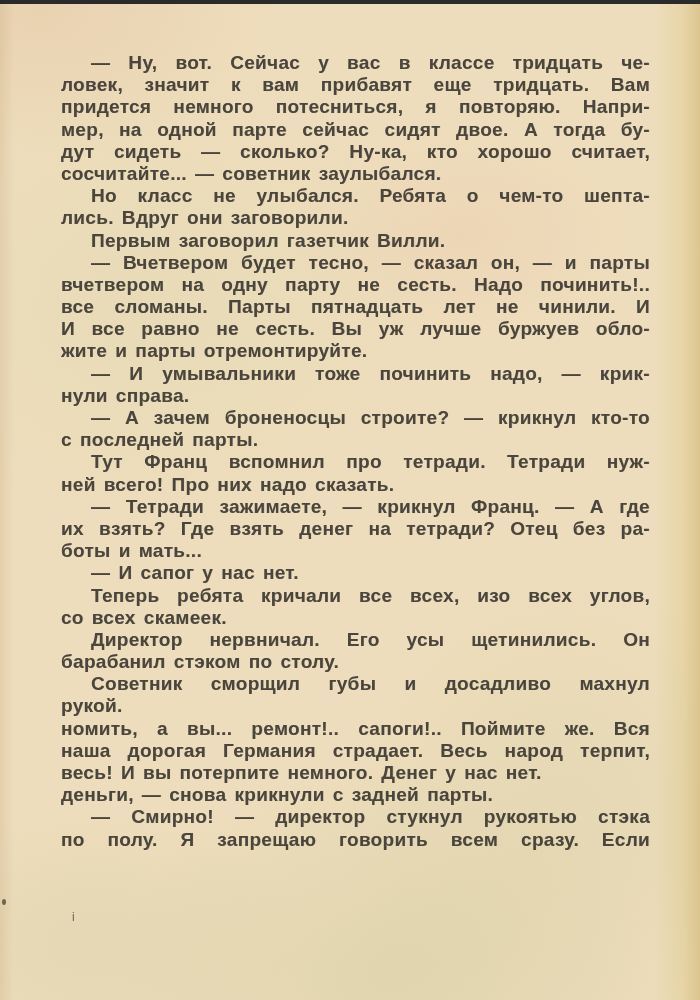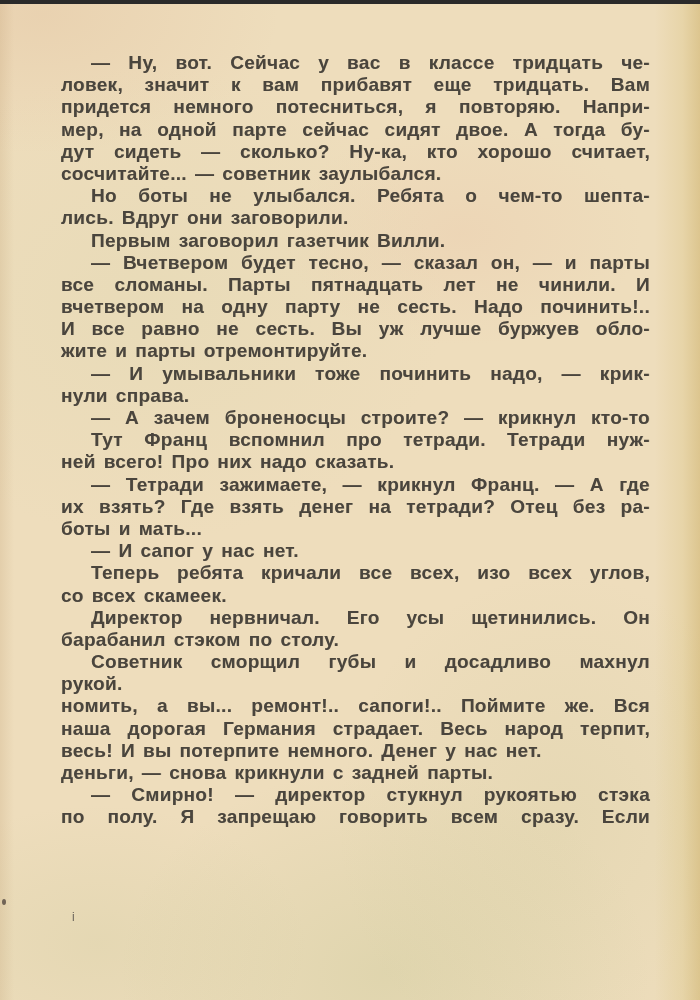--- a/index.html
+++ b/index.html
@@ -71,31 +71,32 @@
 <body>
 
 <div class="page">
   <div class="text-block">
       <div class="line indent">— Ну, вот. Сейчас у вас в классе тридцать че-</div>
       <div class="line">ловек, значит к вам прибавят еще тридцать. Вам</div>
       <div class="line">придется немного потесниться, я повторяю. Напри-</div>
       <div class="line">мер, на одной парте сейчас сидят двое. А тогда бу-</div>
       <div class="line">дут сидеть — сколько? Ну-ка, кто хорошо считает,</div>
       <div class="line end">сосчитайте... — советник заулыбался.</div>
-      <div class="line indent">Но боты не улыбался. Ребята о чем-то шепта-</div>
+      <div class="line indent">Но класс не улыбался. Ребята о чем-то шепта-</div>
       <div class="line end">лись. Вдруг они заговорили.</div>
       <div class="line indent end">Первым заговорил газетчик Вилли.</div>
       <div class="line indent">— Вчетвером будет тесно, — сказал он, — и парты</div>
+      <div class="line">вчетвером на одну парту не сесть. Надо починить!..</div>
       <div class="line">все сломаны. Парты пятнадцать лет не чинили. И</div>
-      <div class="line">вчетвером на одну парту не сесть. Надо починить!..</div>
       <div class="line">И все равно не сесть. Вы уж лучше буржуев обло-</div>
       <div class="line end">жите и парты отремонтируйте.</div>
       <div class="line indent">— И умывальники тоже починить надо, — крик-</div>
       <div class="line end">нули справа.</div>
       <div class="line indent">— А зачем броненосцы строите? — крикнул кто-то</div>
+      <div class="line end">с последней парты.</div>
       <div class="line indent">Тут Франц вспомнил про тетради. Тетради нуж-</div>
       <div class="line end">ней всего! Про них надо сказать.</div>
       <div class="line indent">— Тетради зажимаете, — крикнул Франц. — А где</div>
       <div class="line">их взять? Где взять денег на тетради? Отец без ра-</div>
       <div class="line end">боты и мать...</div>
       <div class="line indent end">— И сапог у нас нет.</div>
       <div class="line indent">Теперь ребята кричали все всех, изо всех углов,</div>
       <div class="line end">со всех скамеек.</div>
       <div class="line indent">Директор нервничал. Его усы щетинились. Он</div>
       <div class="line end">барабанил стэком по столу.</div>

